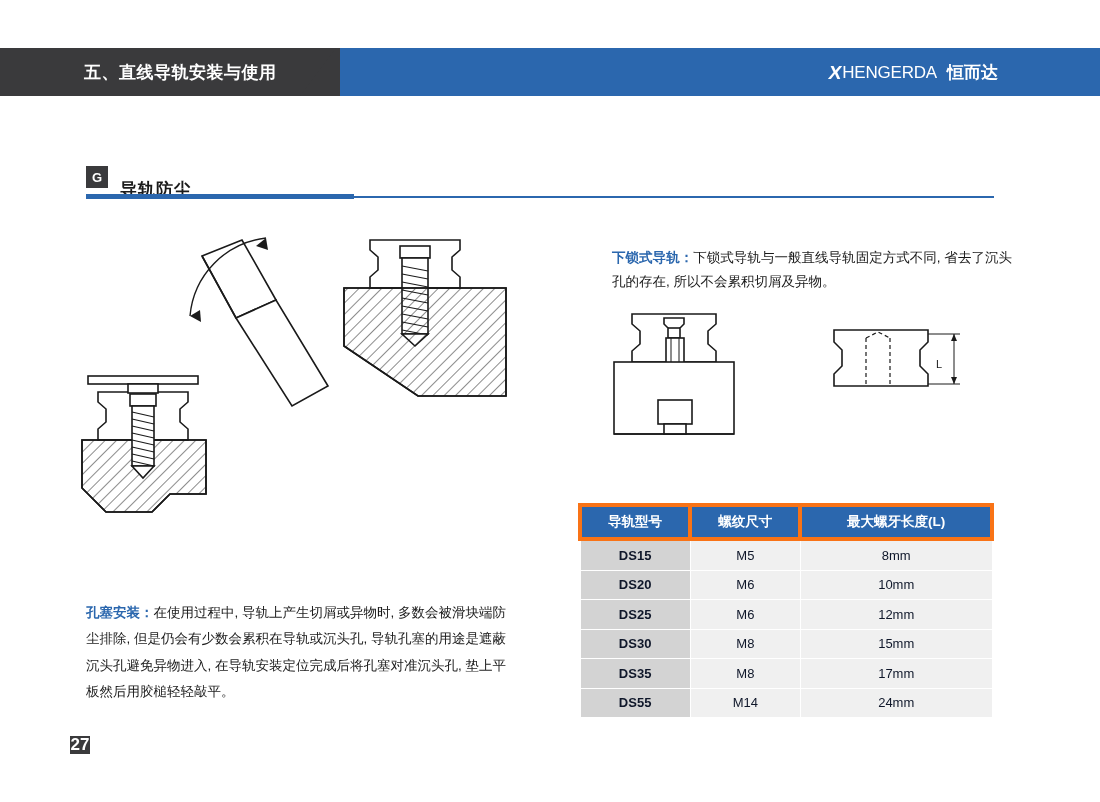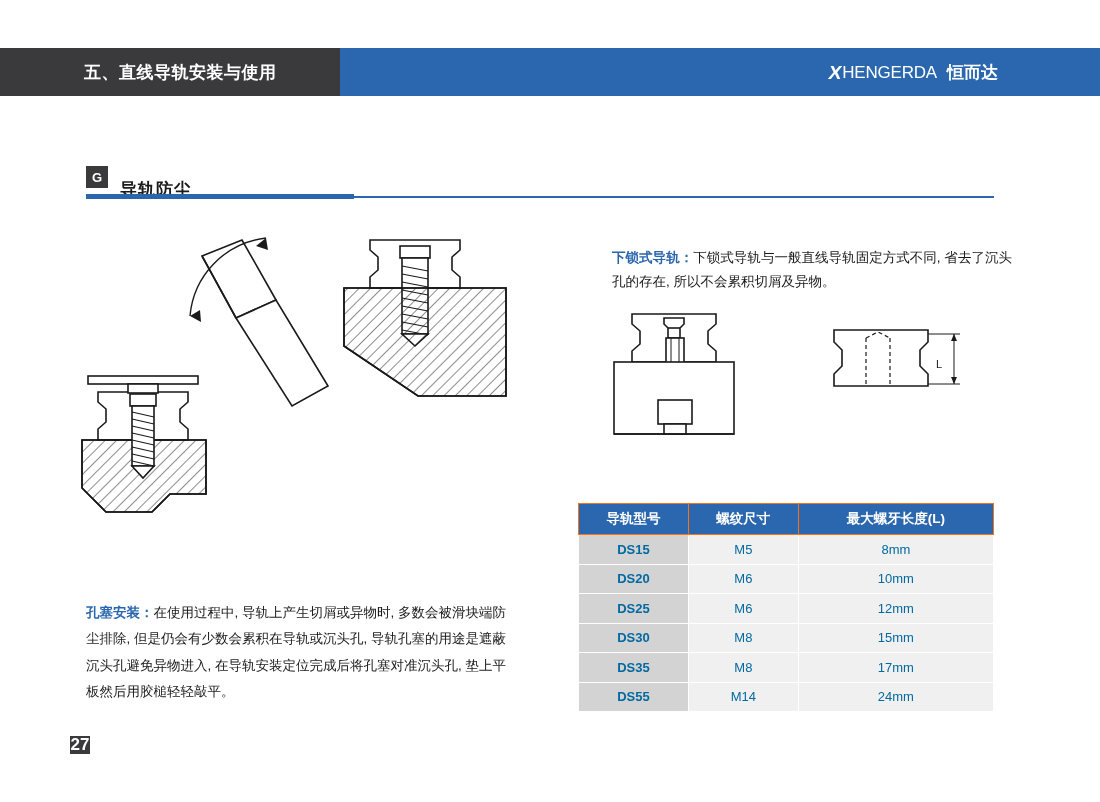--- a/index.html
+++ b/index.html
@@ -161,30 +161,30 @@
     left: 578px; top: 503px;
     width: 416px;
     border-collapse: collapse;
     font-size: 13px;
   }
   .spec-table th {
     background: #2b67ae;
     color: #ffffff;
     font-weight: bold;
     height: 28px;
-    border: 1px solid #f97316;
+    border: 4px solid #f97316;
     text-align: center;
     font-size: 13.5px;
   }
   .spec-table td {
     height: 26.5px;
     border: 1px solid #ffffff;
     text-align: center;
     background: #f0f0f0;
-    color: #0369a1;
+    color: #0f172a;
   }
   .spec-table td.model {
     background: #d3d3d3;
     font-weight: bold;
   }
 
   
   .page-num {
     position: absolute;
     left: 70px; top: 736px;

